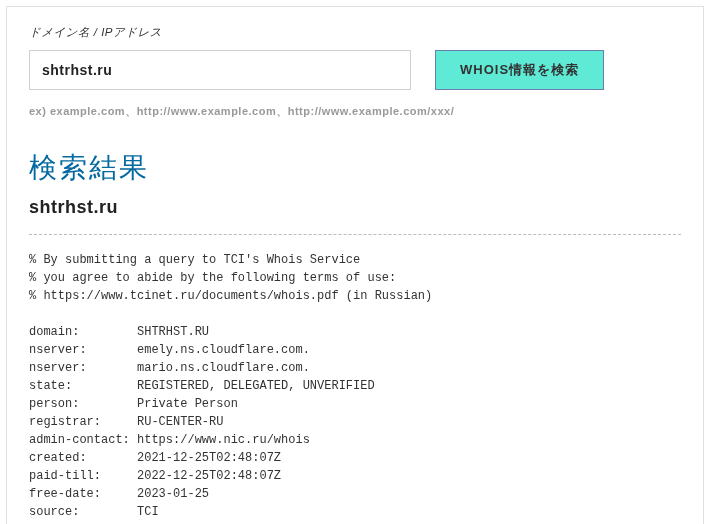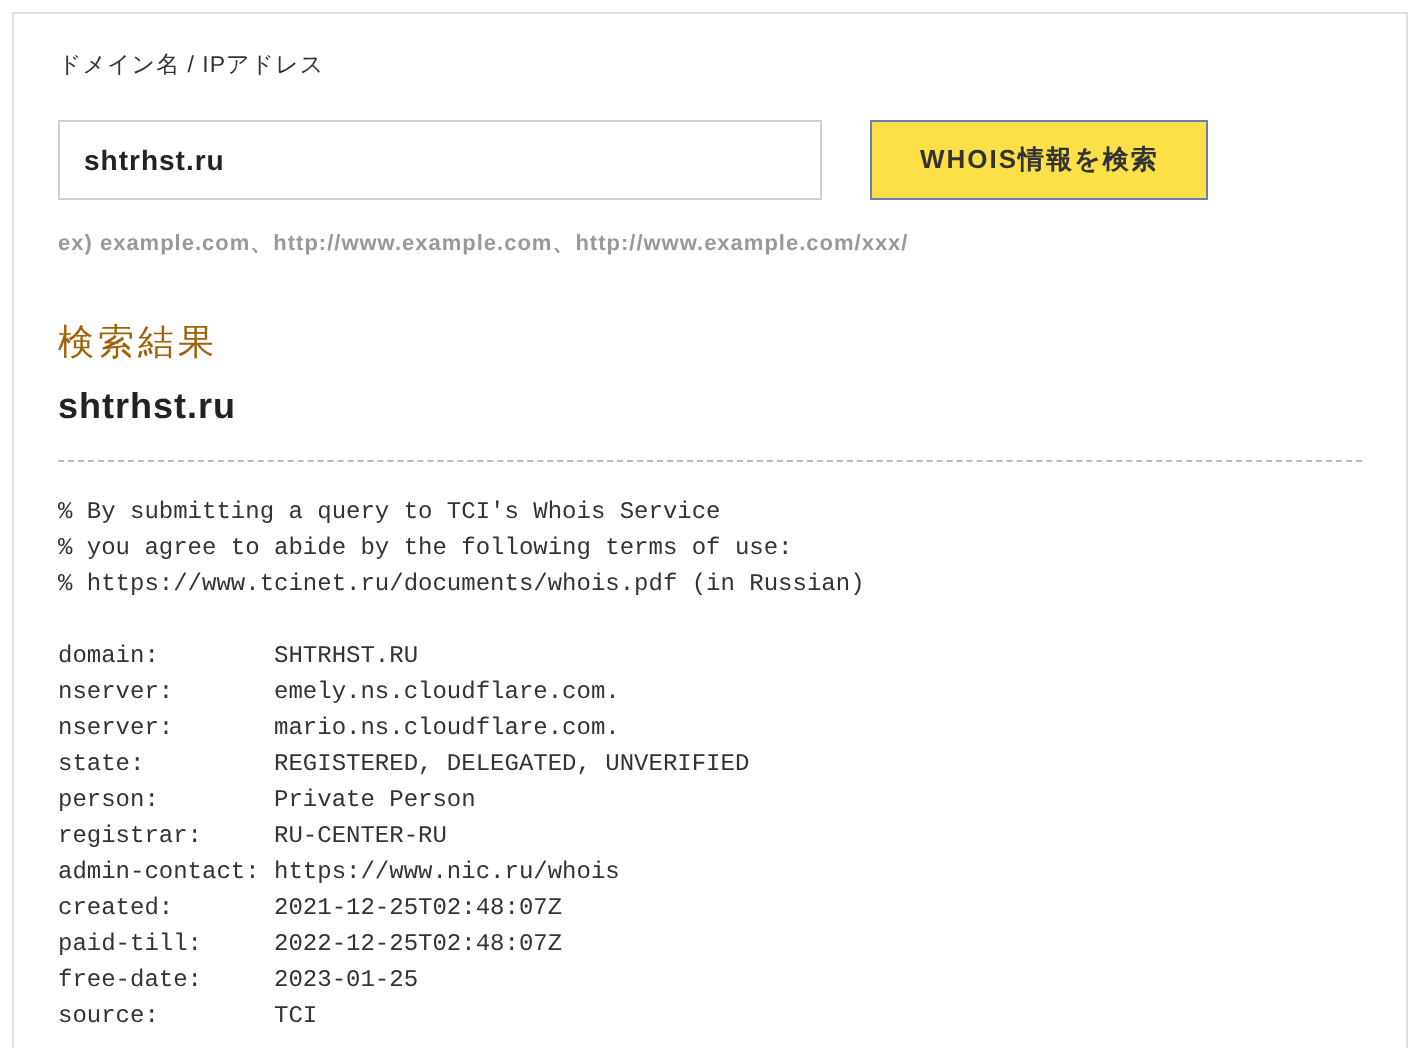--- a/index.html
+++ b/index.html
@@ -14,21 +14,22 @@
   .panel {
     border: 1px solid #e0e0e0;
     padding: 18px 22px 28px 22px;
     width: 698px;
     min-height: 512px;
   }
   .field-label {
     font-size: 11.5px;
     color: #333;
     letter-spacing: 0.5px;
-    margin-bottom: 20px;
+    margin-bottom: 10px;
+    font-style: italic;
   }
   .input-row {
     display: flex;
     align-items: stretch;
     gap: 24px;
     margin-bottom: 14px;
   }
   .domain-input {
     flex: 0 0 382px;
     border: 1px solid #d0d0d0;
@@ -37,41 +38,41 @@
     font-weight: 700;
     letter-spacing: 0.5px;
     color: #222;
     background: #fff;
     font-family: inherit;
     height: 40px;
   }
   .search-btn {
     flex: 0 0 auto;
     border: 1.5px solid #6a7fae;
-    background: #fde047;
+    background: #5eead4;
     padding: 0 24px;
     font-size: 13px;
     font-weight: 700;
     letter-spacing: 1px;
     color: #333;
     cursor: pointer;
     font-family: inherit;
     height: 40px;
   }
   .example-text {
     font-size: 11px;
     color: #999;
     letter-spacing: 0.5px;
     margin-bottom: 30px;
     font-weight: bold;
   }
   .result-heading {
-    font-size: 18px;
+    font-size: 28px;
     font-weight: 400;
-    color: #a16207;
+    color: #0369a1;
     letter-spacing: 2px;
     margin: 0 0 10px 0;
   }
   .result-domain {
     font-size: 18px;
     font-weight: 700;
     color: #222;
     letter-spacing: 0.5px;
     margin: 0 0 16px 0;
   }

